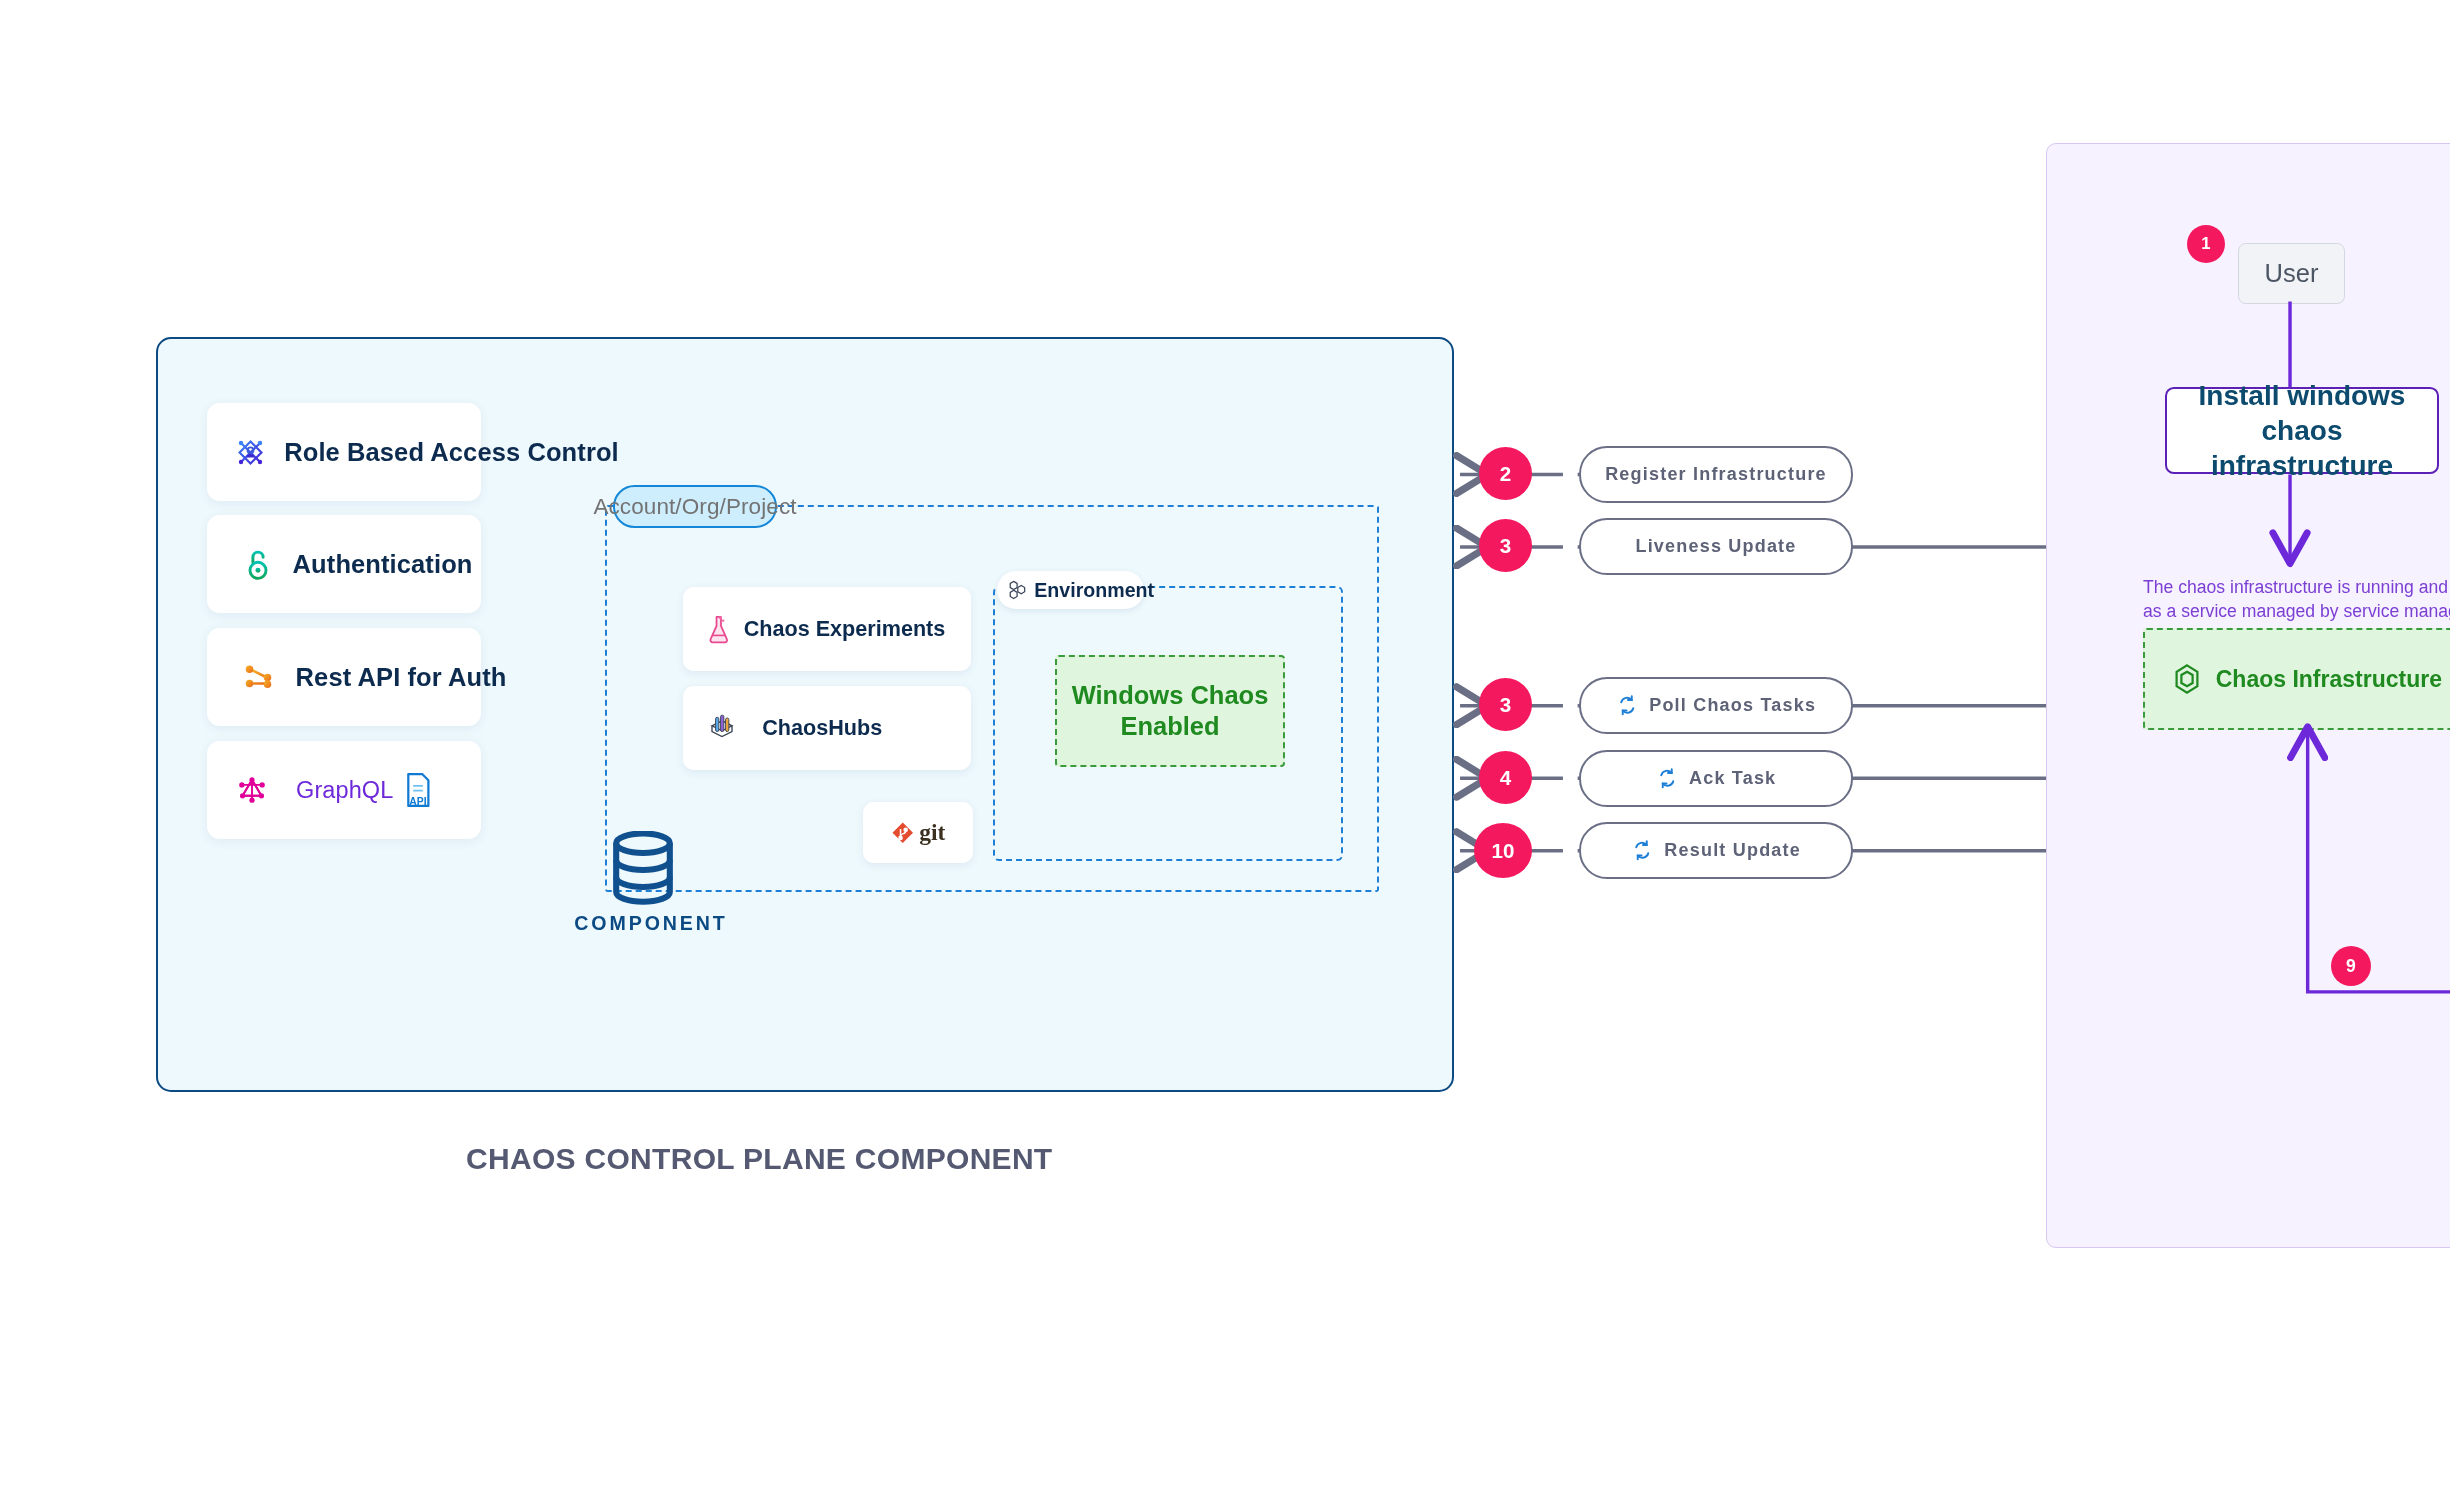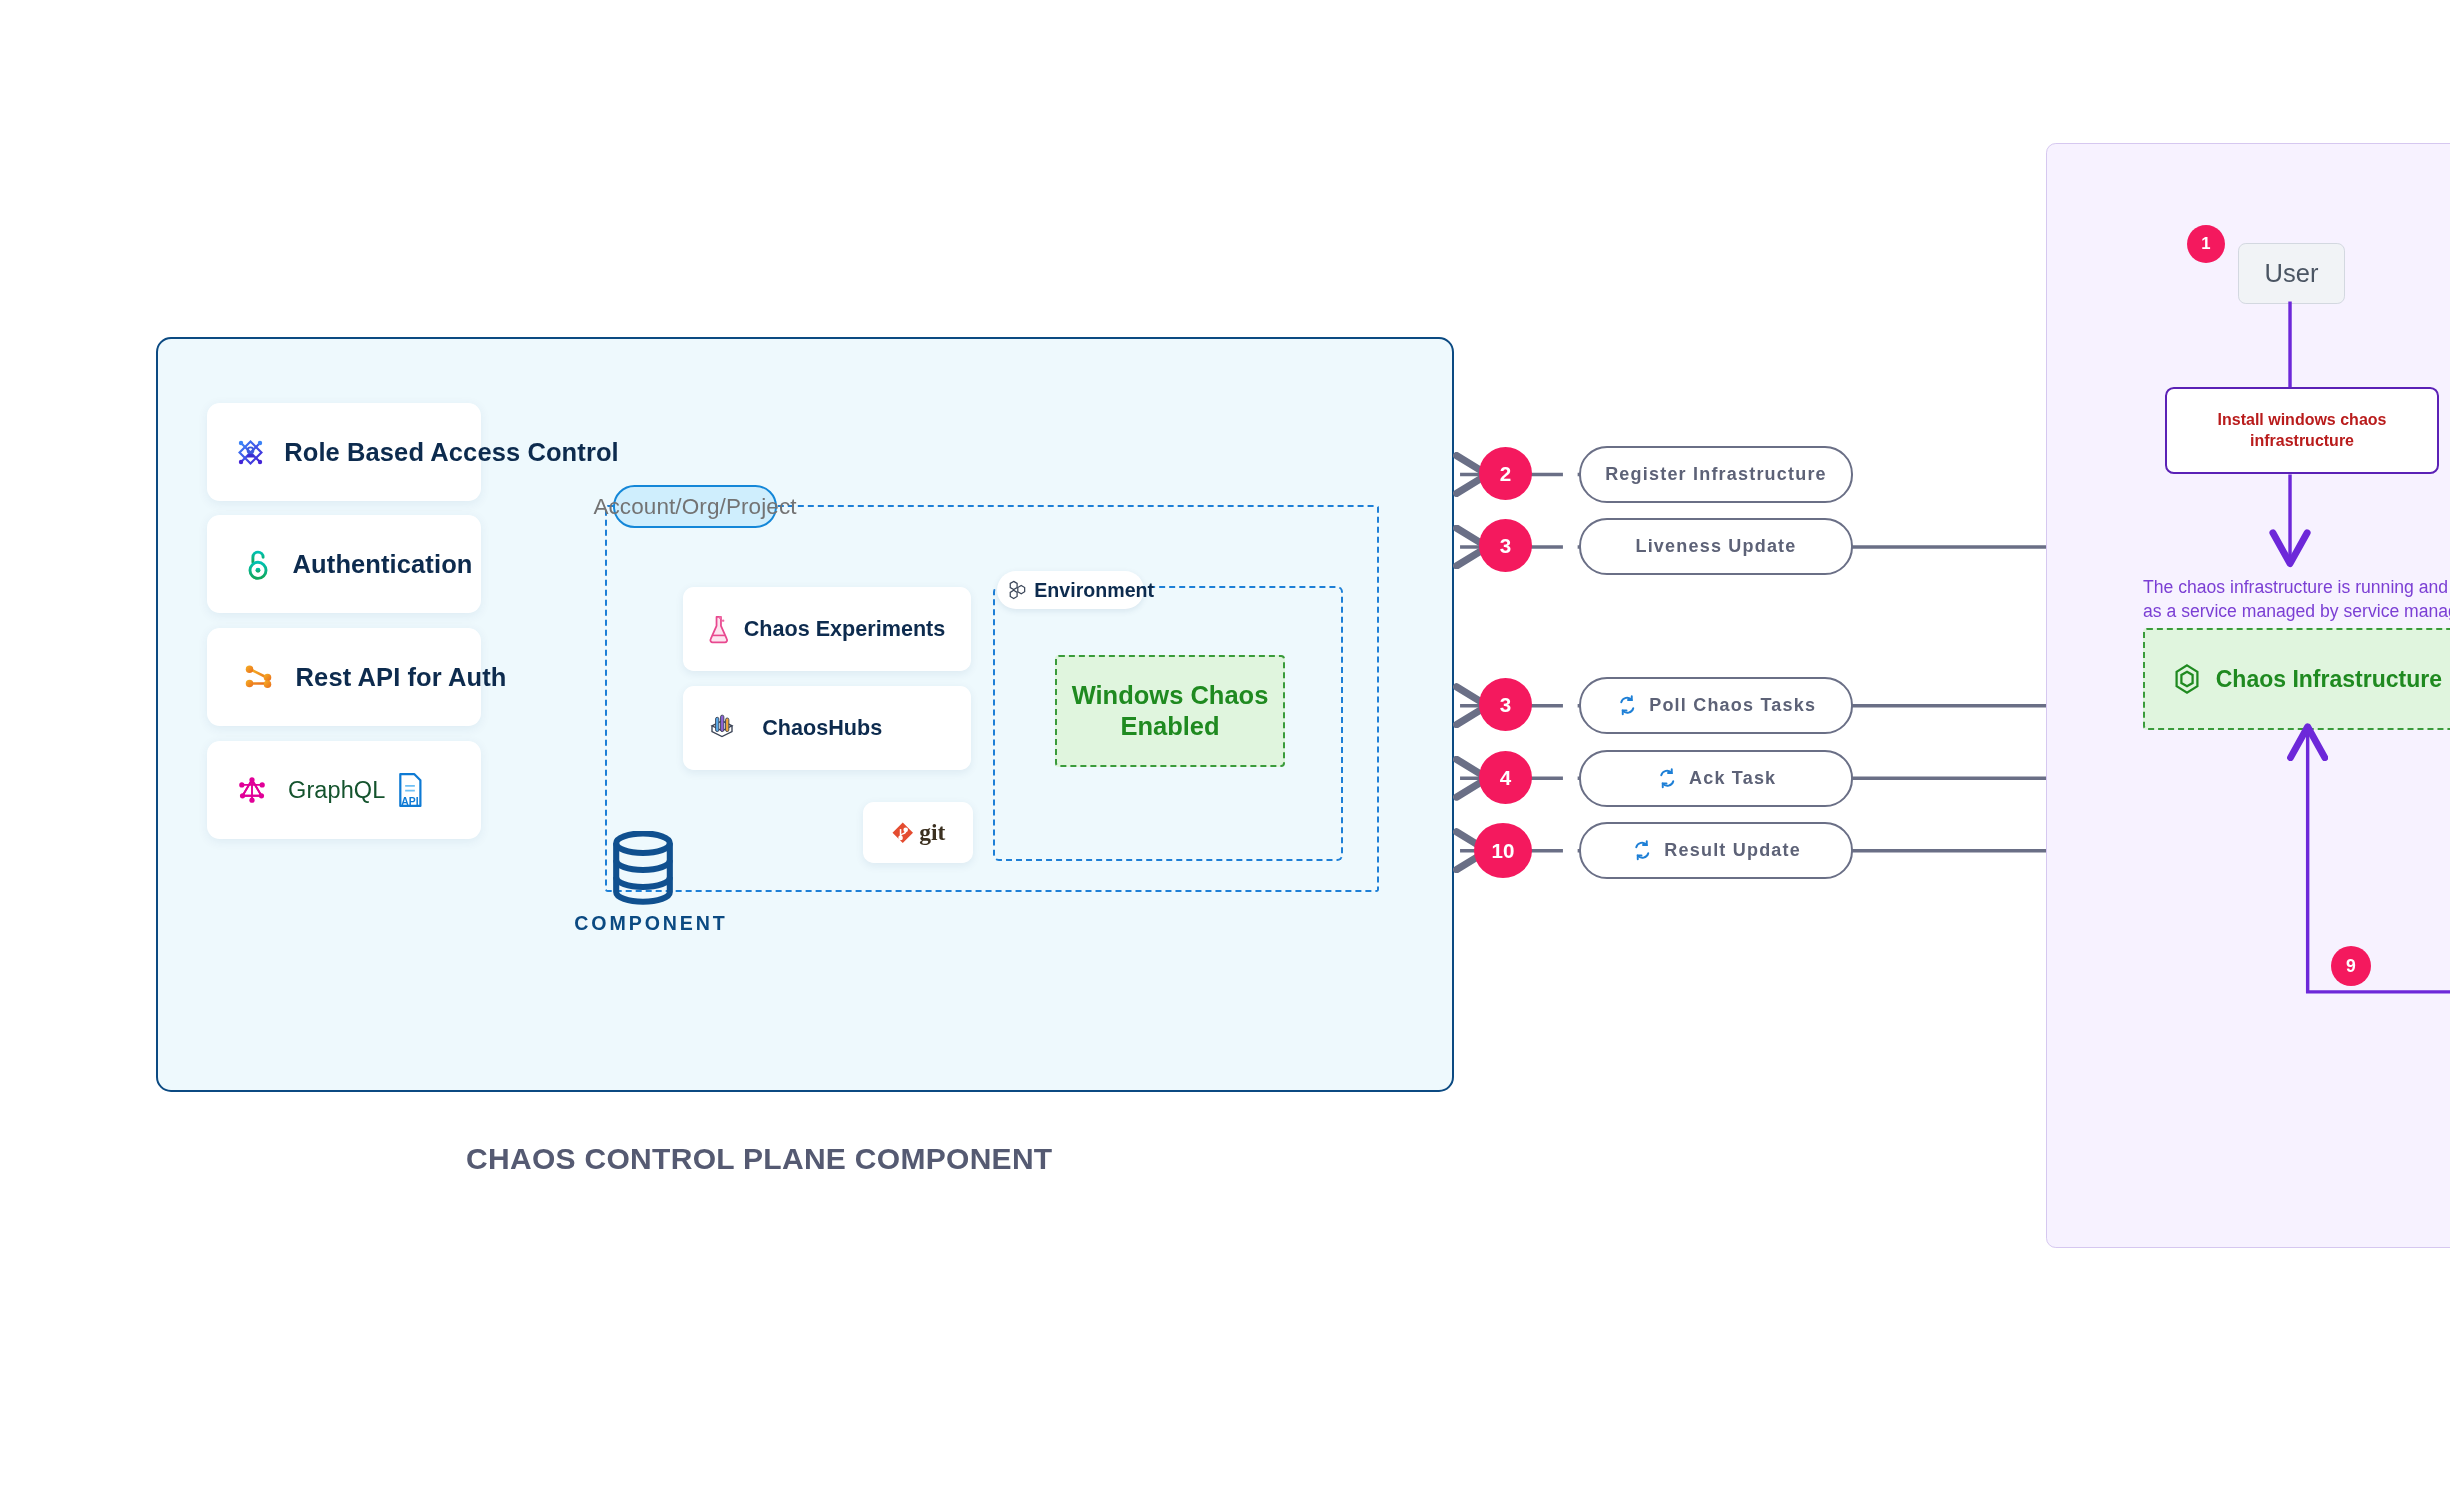--- a/index.html
+++ b/index.html
@@ -82,21 +82,21 @@
 
   
   #exec-plane{
     left:2046px;top:143px;width:1594px;height:1105px;
     background:#f7f2ff;border:1.5px solid #d6c8f0;border-radius:9.8px;box-sizing:border-box;
   }
   .pbox{
     position:absolute;background:#fff;border:2.9px solid #5b21b6;border-radius:8.8px;
     display:flex;align-items:center;justify-content:center;text-align:center;box-sizing:border-box;
   }
-  .pbox span{font-size:16px;font-weight:700;color:#b91c1c;line-height:1.26;}
+  .pbox span{font-size:28px;font-weight:700;color:#0c4a6e;line-height:1.26;}
   .note{
     position:absolute;font-size:17.6px;color:#7b3fd4;line-height:1.34;font-weight:400;
   }
 
   #user-box{
     left:2238px;top:243px;width:105px;height:59px;background:#f1f3f6;
     border:1.5px solid #d3d8e0;border-radius:7.8px;display:flex;align-items:center;justify-content:center;
   }
   #user-box span{font-size:25.5px;color:#4b5563;font-weight:400;}
 
@@ -186,21 +186,21 @@
           <g fill="#e10098">
             <circle cx="22" cy="8" r="3.6"></circle>
               <circle cx="35" cy="30" r="3.6"></circle>
             <circle cx="9" cy="30" r="3.6"></circle>
               <circle cx="22" cy="36" r="3.6"></circle>
             <circle cx="8" cy="15" r="3.6"></circle>
               <circle cx="36" cy="15" r="3.6"></circle>
           </g>
         </svg>
       </span>
-      <span class="lbl" style="margin-left:20px;color:#14532d;font-weight:400;font-size:23.5px;">GraphQL</span>
+      <span class="lbl" style="margin-left:28px;color:#6d28d9;font-weight:400;font-size:23.5px;">GraphQL</span>
       <span class="ctrl-ico" style="margin-left:10.8px;position:relative;">
         <svg width="28" height="36" viewBox="0 0 40 52">
           <path d="M6 3 h20 l9 9 v37 h-29 Z" fill="#fff" stroke="#0e7ad4" stroke-width="3.2" stroke-linejoin="round"></path>
           <path d="M13 20 h14 M13 27 h14" stroke="#6fc0f5" stroke-width="2.6"></path>
           <text x="20" y="48" font-family="Liberation Sans,sans-serif" font-size="15" font-weight="700" fill="#0e7ad4" text-anchor="middle">API</text>
         </svg>
       </span>
     </div>
   </div>
 

